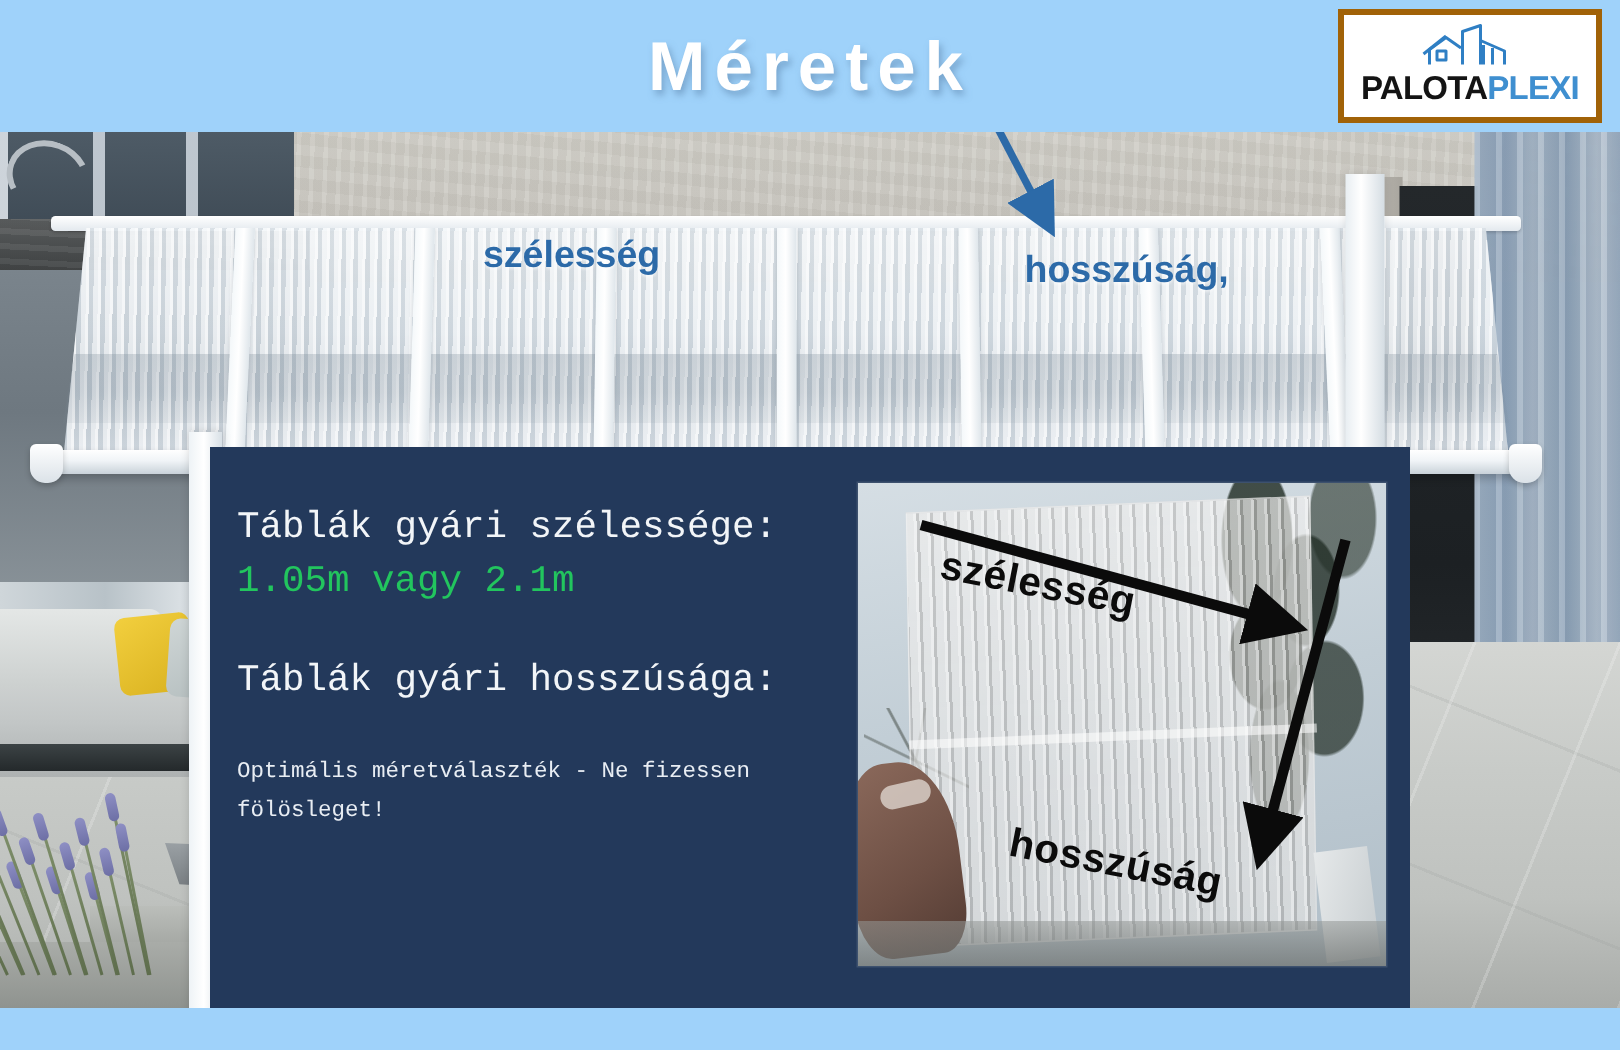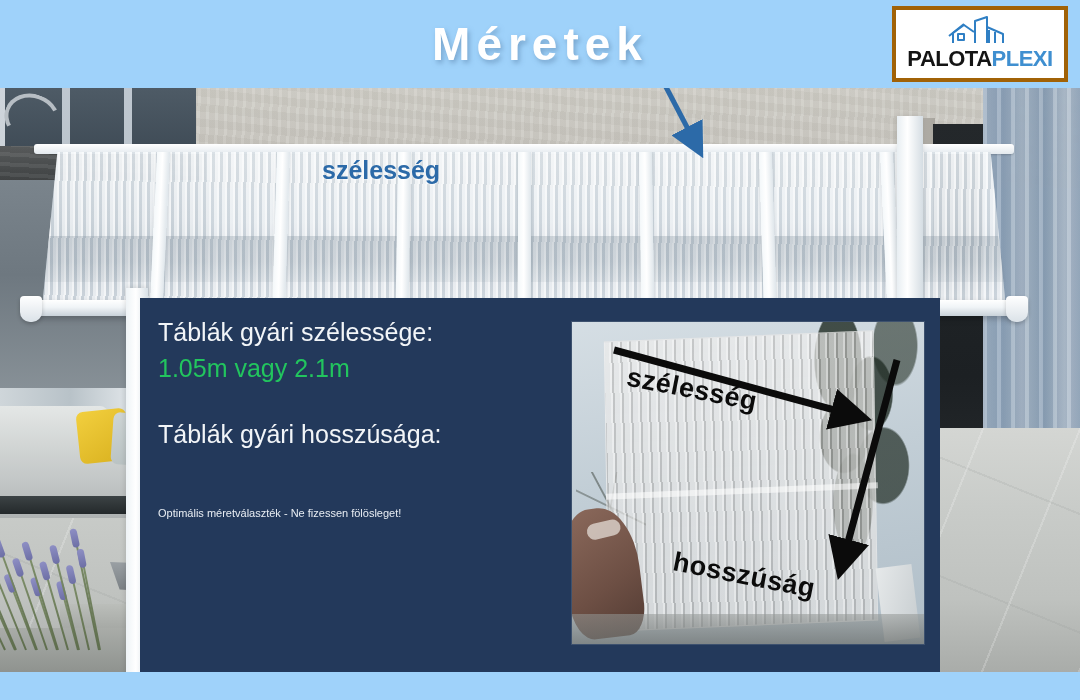--- a/index.html
+++ b/index.html
@@ -288,30 +288,30 @@
     text-align:left;
   }
   .lbl-hossz .l2 { display:block; padding-left:30px; }
 
   
   .panel {
     position:absolute; left:140px; top:298px; width:800px; height:374px;
     background:#23395b;
     z-index:20;
   }
-  .panel-text { position:absolute; left:18px; top:16px; width:410px; }
+  .panel-text { position:absolute; left:18px; top:36px; width:410px;font-family:Liberation Mono, monospace; }
   .p-head {
     color:#f2f5f8; font-size:25px; line-height:36px; font-weight:normal;
   }
   .p-val {
     color:#22c55e; font-size:25px; line-height:36px;
   }
   .p-gap { height:30px; }
   .p-small {
-    color:#e8edf3; font-size:11px; line-height:26px; margin-top:48px;
+    color:#e8edf3; font-size:15px; line-height:26px; margin-top:30px;
   }
 
   
   .inset {
     position:absolute; left:432px; top:24px; width:352px; height:322px;
     background:linear-gradient(180deg,#c9d4da 0%,#b9c6cf 40%,#aab7c0 100%);
     overflow:hidden;
     box-shadow:0 0 0 1px rgba(255,255,255,.12);
   }
   .in-sky {
@@ -492,20 +492,21 @@
           <path d="M0,0 L7,3.5 L0,7 z" fill="#2c6aa8"></path>
         </marker>
       </defs>
       <line x1="196" y1="68" x2="566" y2="68" stroke="#2c6aa8" stroke-width="5" marker-end="url(#ah-blue)"></line>
       <line x1="655" y1="66" x2="700" y2="152" stroke="#2c6aa8" stroke-width="5" marker-end="url(#ah-blue)"></line>
     </svg>
 
     <div class="lbl lbl-szelesseg">szélesség</div>
 
     <div class="lbl lbl-hossz">
+      <span>hosszúság,</span>
     </div>
   </div>
 
   <div class="panel">
 
     <div class="panel-text">
       <div class="p-head">Táblák gyári szélessége:</div>
       <div class="p-val">1.05m vagy 2.1m</div>
 
       <div class="p-gap"></div>

